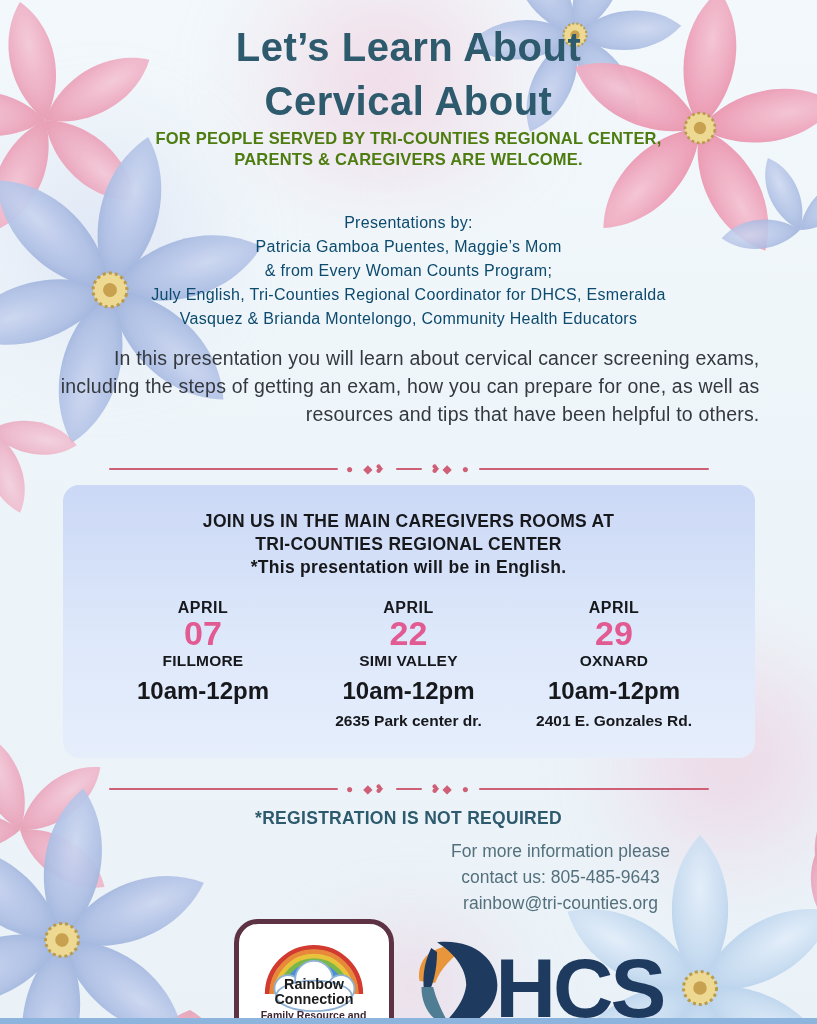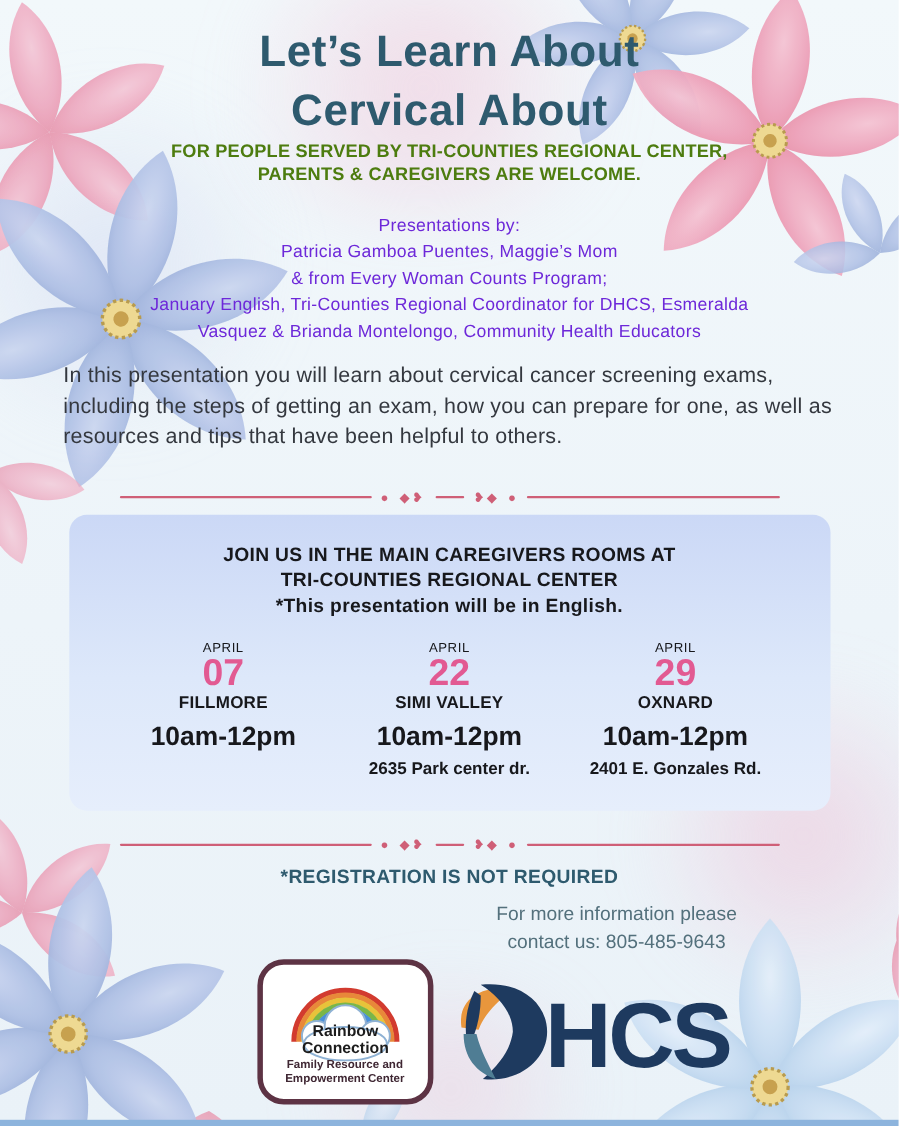--- a/index.html
+++ b/index.html
@@ -19,39 +19,39 @@
   .wash-bottom{left:250px;top:900px;width:320px;height:180px;
     background:radial-gradient(circle,rgba(238,196,214,.45),rgba(238,196,214,0) 70%);}
   
   .flower{position:absolute;z-index:1;pointer-events:none;}
   
   .content{position:relative;z-index:2;display:flex;flex-direction:column;align-items:center;padding-top:20px;}
   .title{margin:0;font-size:40px;line-height:54px;font-weight:700;letter-spacing:.5px;
     color:#2e5a6e;text-align:center;}
   .audience{font-size:16.5px;line-height:21px;font-weight:700;
     color:#4d7c0f;text-align:center;letter-spacing:.2px;}
-  .presenters{margin-top:24px;font-size:16px;line-height:24px;font-weight:500;
-    color:#6d28d9;text-align:center;letter-spacing:.3px;}
+  .presenters{margin-top:41px;font-size:16px;line-height:24px;font-weight:500;
+    color:#0c4a6e;text-align:center;letter-spacing:.3px;}
   .description{margin-top:13px;max-width:702px;font-size:19.5px;line-height:28px;font-weight:500;
-    color:#34383f;text-align:left;letter-spacing:.2px;}
+    color:#34383f;text-align:right;letter-spacing:.2px;}
   
   .divider{width:600px;display:flex;align-items:center;margin-top:15px;color:#cf5f77;}
   .divider .line{flex:1;height:2px;background:#cf5f77;border-radius:2px;}
   .divider .mid{display:flex;align-items:center;gap:5px;padding:0 8px;font-size:12px;line-height:12px;}
   .divider .dash{width:26px;height:2px;background:#cf5f77;border-radius:2px;margin:0 4px;}
   .divider .orn{letter-spacing:2px;}
   
   .event-box{margin-top:10px;width:692px;box-sizing:border-box;border-radius:16px;
     background:linear-gradient(180deg,#cbd8f6 0%,#dde8fa 55%,#e6eefc 100%);
     padding:25px 10px 28px;}
   .event-heading{font-size:17.5px;line-height:23px;font-weight:800;color:#17181c;
     text-align:center;letter-spacing:.3px;}
   .sessions{display:flex;justify-content:space-between;margin-top:20px;padding:0 28px;}
   .session{width:205px;text-align:center;color:#17181c;}
-  .session .month{font-size:12px;font-weight:400;letter-spacing:.5px;}
+  .session .month{font-size:16px;font-weight:700;letter-spacing:.5px;}
   .session .day{font-size:34px;line-height:30px;font-weight:800;color:#e25a92;margin-top:1px;}
   .session .city{font-size:15.5px;font-weight:800;margin-top:4px;letter-spacing:.2px;}
   .session .time{font-size:24px;font-weight:800;margin-top:7px;}
   .session .address{font-size:15.5px;font-weight:800;margin-top:7px;}
   .divider.second{margin-top:25px;}
   .registration{margin-top:13px;font-size:17.5px;font-weight:800;color:#2e5a6e;letter-spacing:.3px;}
   .contact{margin-top:9px;transform:translateX(152px);text-align:center;
     font-size:17.5px;line-height:26px;font-weight:500;color:#53707c;}
   
   .logos{margin-top:3px;display:flex;align-items:center;gap:8px;transform:translateX(55px);}
@@ -207,21 +207,21 @@
 
   <div class="audience">
     <div>FOR PEOPLE SERVED BY TRI-COUNTIES REGIONAL CENTER,</div>
     <div>PARENTS &amp; CAREGIVERS ARE WELCOME.</div>
   </div>
 
   <div class="presenters">
     <div>Presentations by:</div>
     <div>Patricia Gamboa Puentes, Maggie’s Mom</div>
     <div>&amp; from Every Woman Counts Program;</div>
-    <div>January English, Tri-Counties Regional Coordinator for DHCS, Esmeralda</div>
+    <div>July English, Tri-Counties Regional Coordinator for DHCS, Esmeralda</div>
     <div>Vasquez &amp; Brianda Montelongo, Community Health Educators</div>
   </div>
 
   <p class="description">In this presentation you will learn about cervical cancer screening exams, including the steps of getting an exam, how you can prepare for one, as well as resources and tips that have been helpful to others.</p>
 
   <div class="divider">
     <div class="line"></div>
     <div class="mid">
       <span class="orn">● ◆❥</span>
       <span class="dash"></span>
@@ -268,20 +268,21 @@
       <span class="orn">❥◆ ●</span>
     </div>
     <div class="line"></div>
   </div>
 
   <div class="registration">*REGISTRATION IS NOT REQUIRED</div>
 
   <div class="contact">
     <div>For more information please</div>
     <div>contact us: 805-485-9643</div>
+    <div>rainbow@tri-counties.org</div>
   </div>
 
   <div class="logos">
 
     <div class="rc-logo">
       <svg width="142" height="88" viewBox="0 0 142 98">
         <g fill="none" stroke-width="5.5">
           <path d="M19,78 A52,52 0 0 1 123,78" stroke="#d23b2f"></path>
           <path d="M24,78 A47,47 0 0 1 118,78" stroke="#e8883a"></path>
           <path d="M29,78 A42,42 0 0 1 113,78" stroke="#e8c33a"></path>

